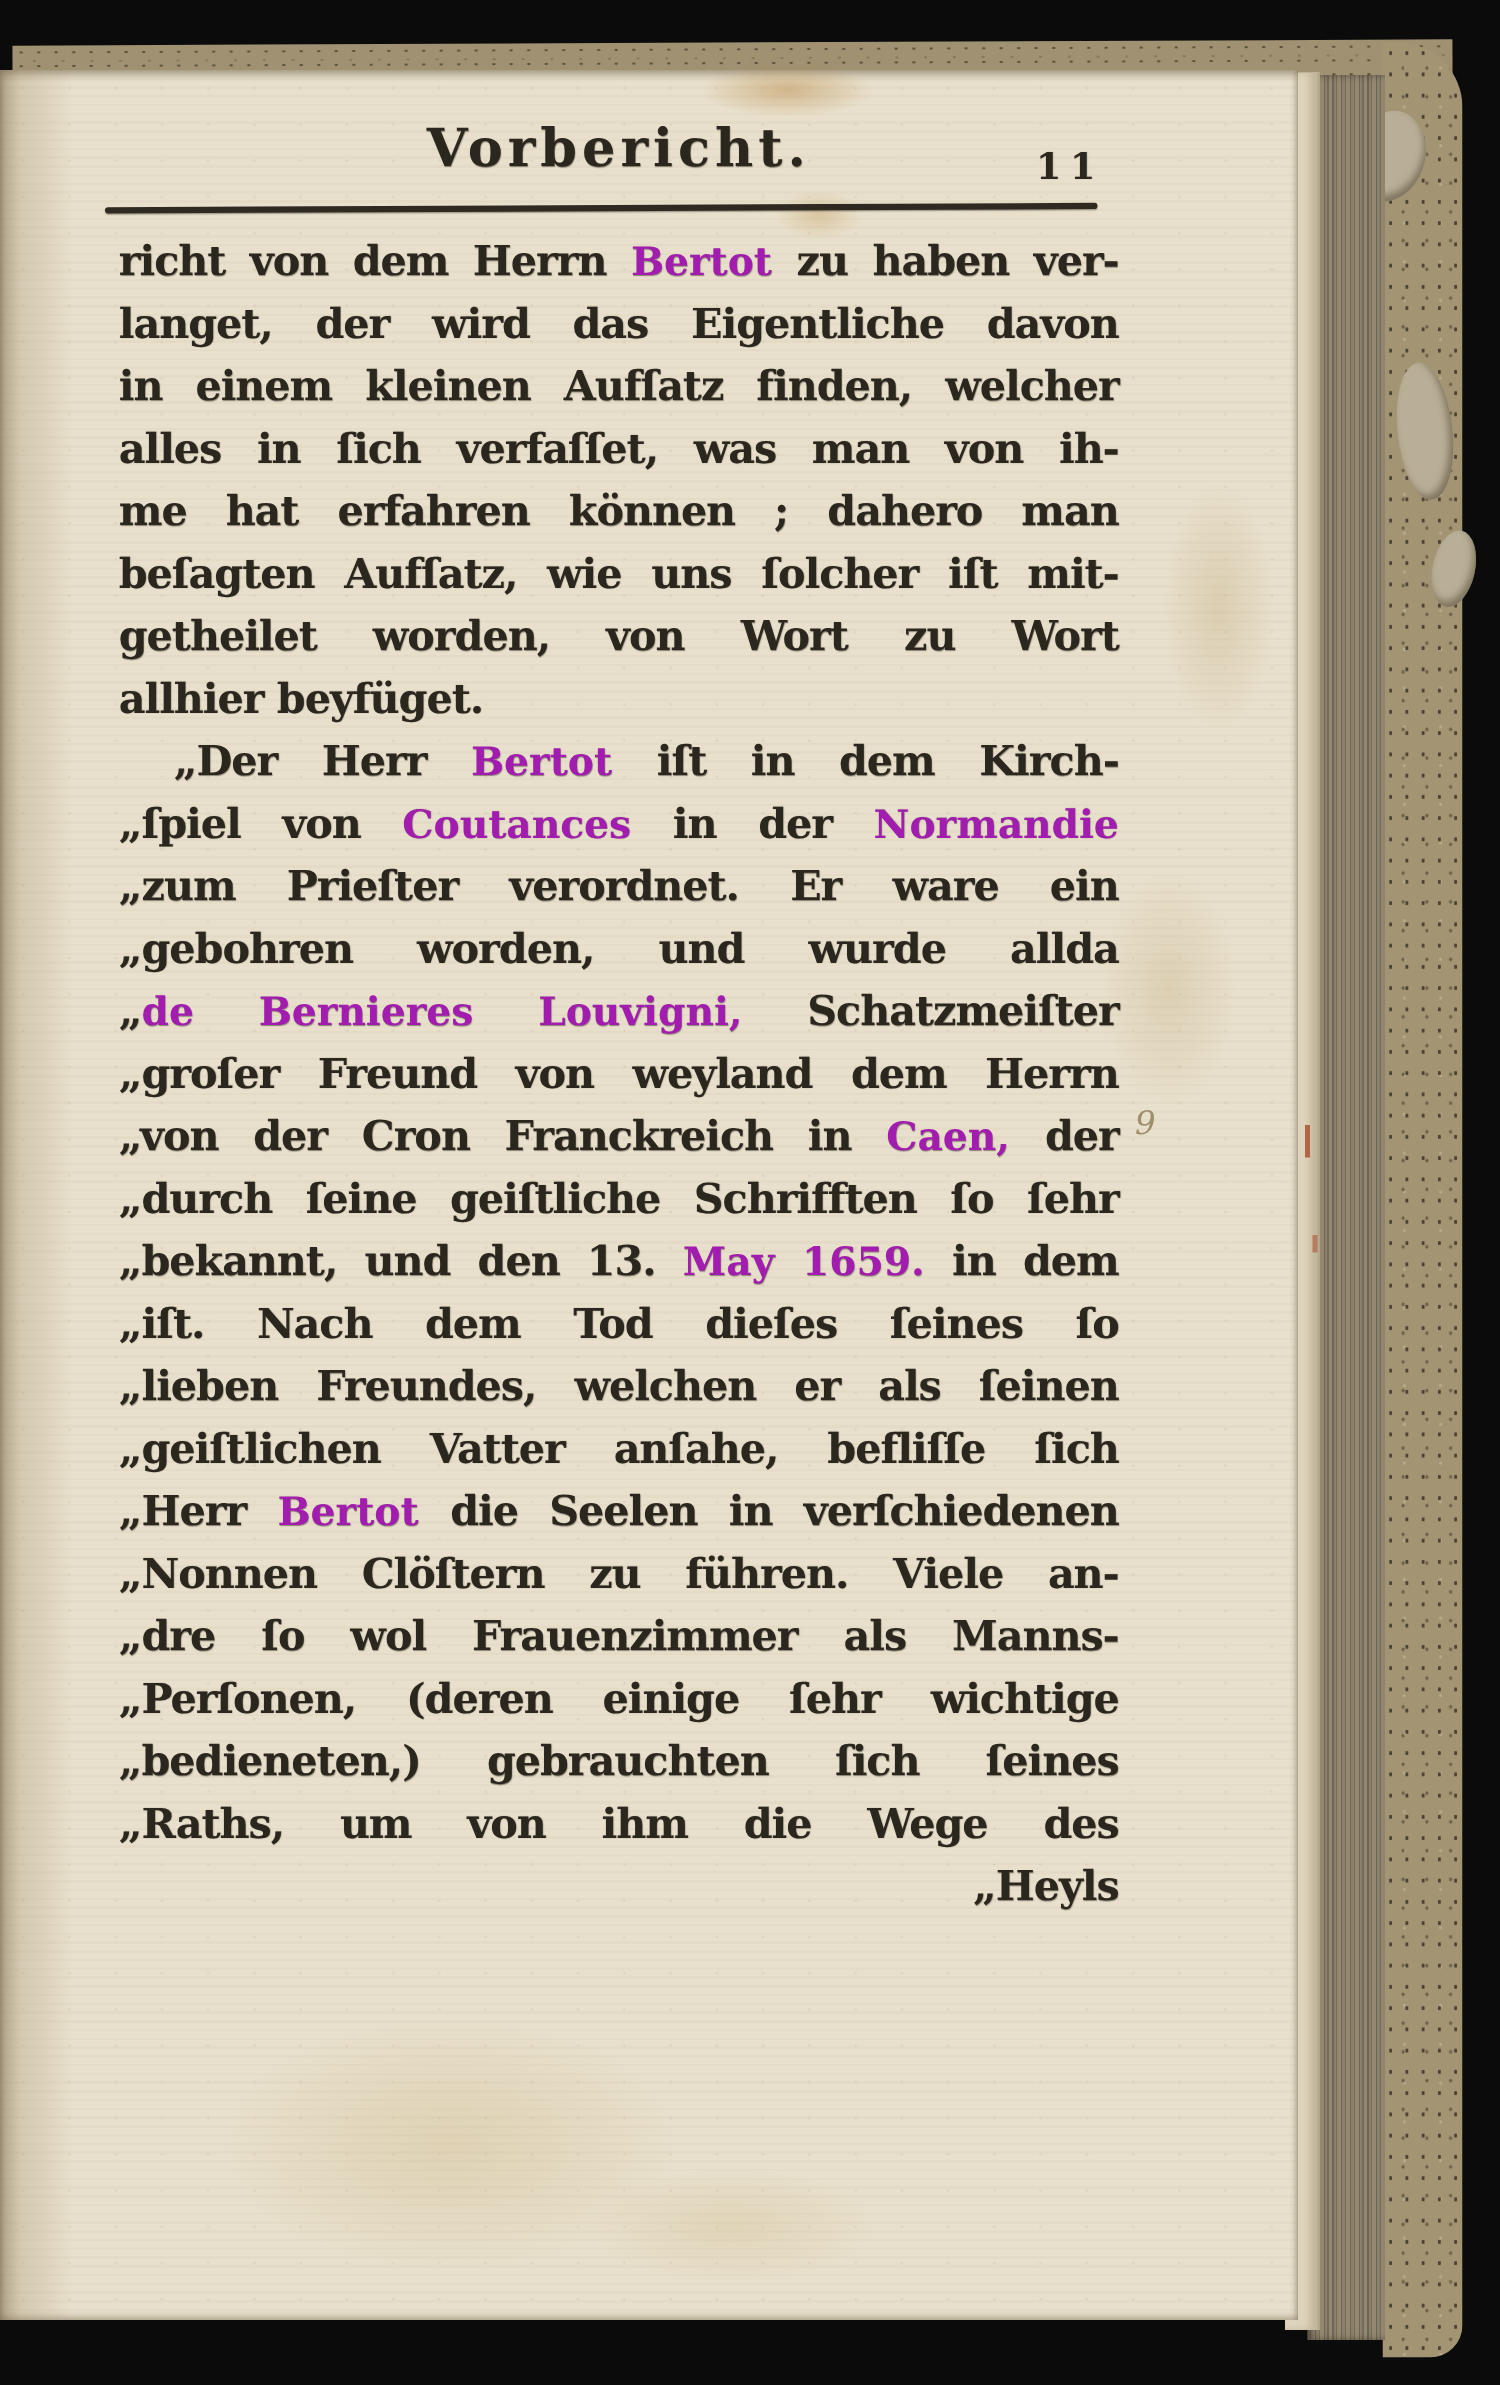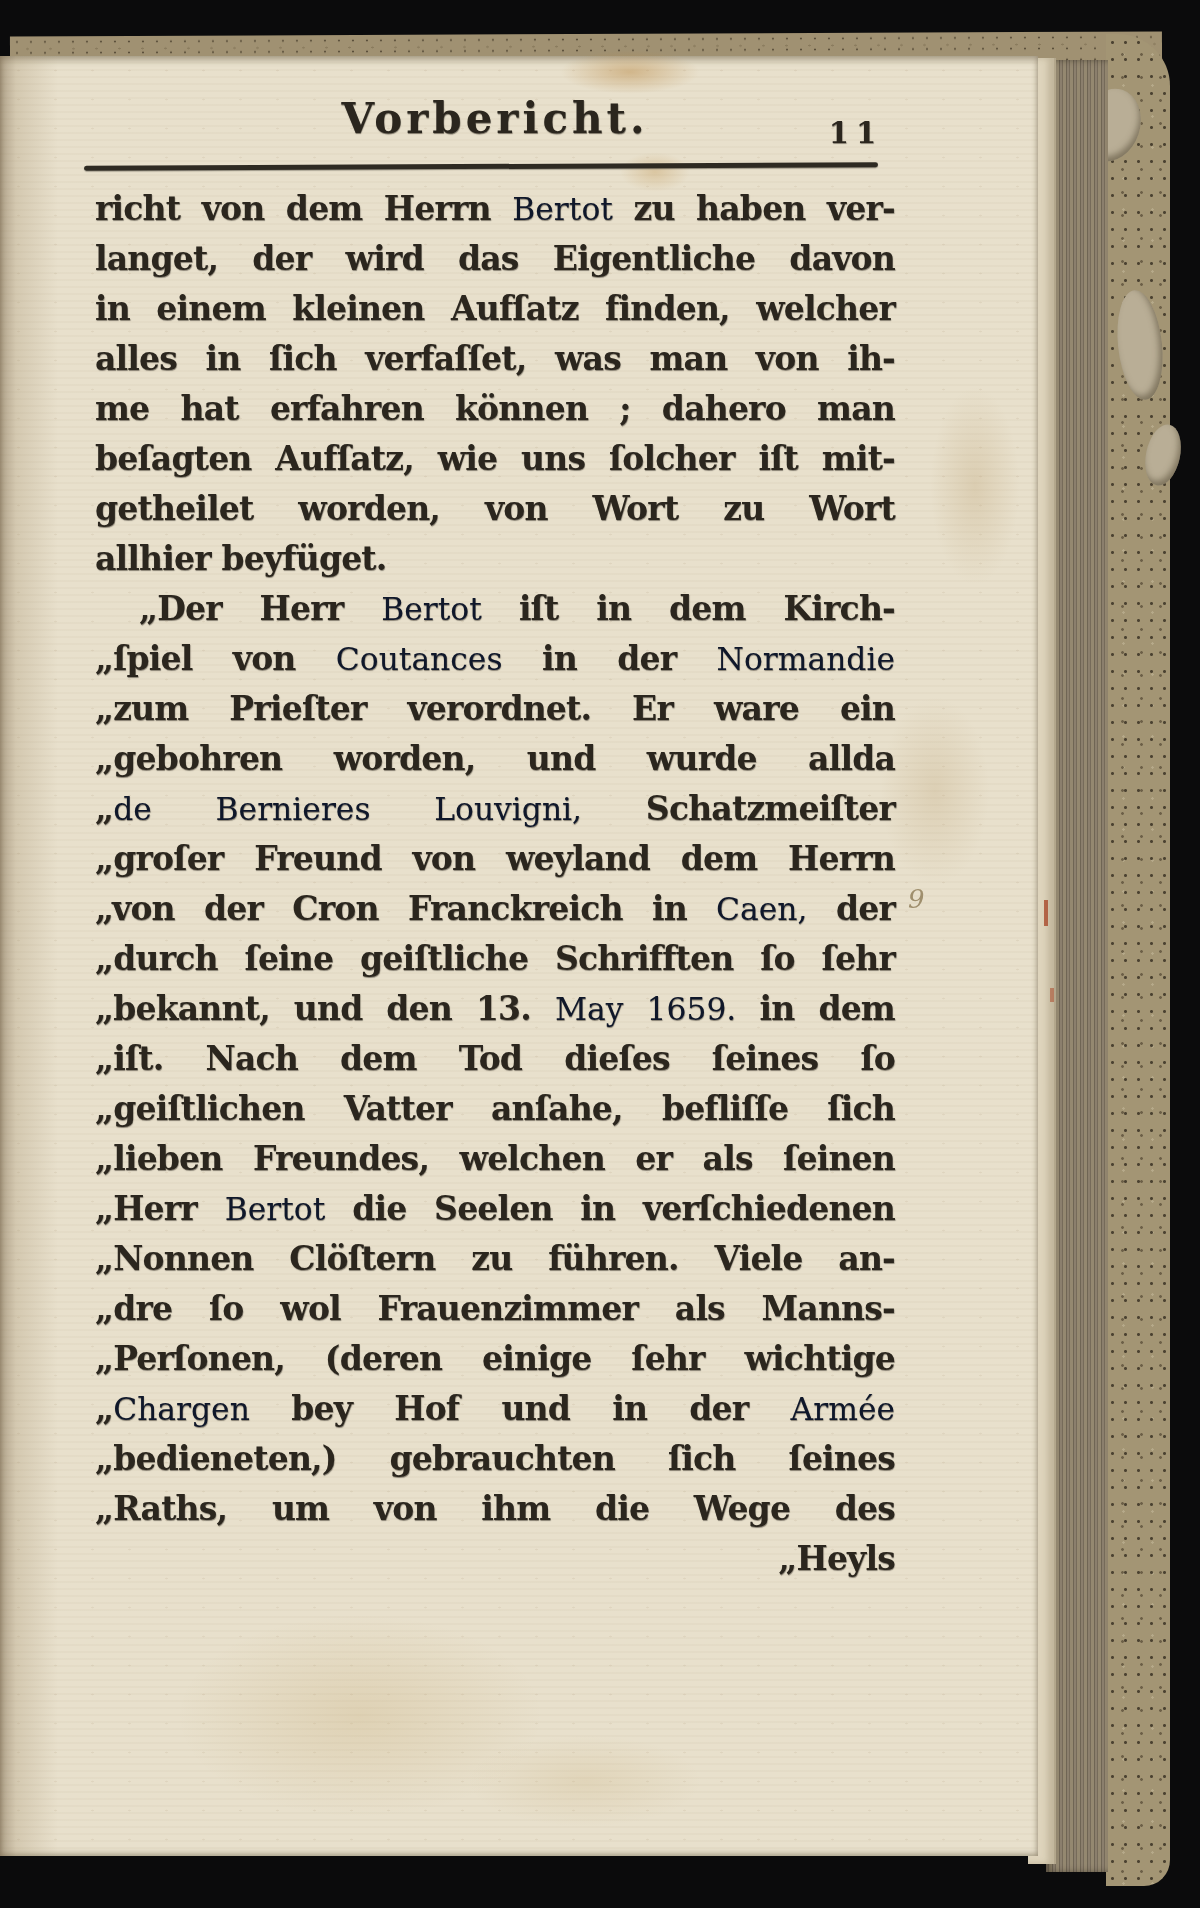--- a/index.html
+++ b/index.html
@@ -60,21 +60,21 @@
   .ink-rule{position:absolute;left:84px;top:108px;width:794px;height:5px;background:#2e2a22;
     border-radius:3px;transform:rotate(-.25deg);box-shadow:0 1px 1px rgba(46,42,34,.4);}
   .text-block{position:absolute;left:95px;top:128px;width:800px;}
   .line{height:50px;line-height:50px;font-size:33px;white-space:nowrap;
     text-align:justify;text-align-last:justify;
     text-shadow:.4px .6px .9px rgba(43,38,30,.5);}
   .line.left{text-align:left;text-align-last:left;}
   .line.right{text-align:right;text-align-last:right;}
   .line.indent{padding-left:44px;}
   .seg-f{font-weight:bold;letter-spacing:-.8px;}
-  .seg-a{font-weight:normal;letter-spacing:0;font-size:.95em;color:#0f172a;}
+  .seg-a{font-weight:bold;letter-spacing:0;font-size:.95em;color:#a21caf;}
   .margin-note{position:absolute;left:908px;top:828px;font-size:26px;font-style:italic;
     color:#93815d;opacity:.85;}
 </style>
 </head>
 <body>
 
 <div class="stage">
 
   <div class="cover-top"></div>
   <div class="cover-right"></div>
@@ -112,27 +112,26 @@
           <div class="line justify indent"><span class="seg-f">„Der Herr </span><span class="seg-a">Bertot </span><span class="seg-f">iſt in dem Kirch-</span></div>
           <div class="line justify"><span class="seg-f">„ſpiel von </span><span class="seg-a">Coutances </span><span class="seg-f">in der </span><span class="seg-a">Normandie</span></div>
           <div class="line justify"><span class="seg-f">„zum Prieſter verordnet. Er ware ein</span></div>
           <div class="line justify"><span class="seg-f">„gebohren worden, und wurde allda</span></div>
           <div class="line justify"><span class="seg-f">„</span><span class="seg-a">de Bernieres Louvigni, </span><span class="seg-f">Schatzmeiſter</span></div>
           <div class="line justify"><span class="seg-f">„groſer Freund von weyland dem Herrn</span></div>
           <div class="line justify"><span class="seg-f">„von der Cron Franckreich in </span><span class="seg-a">Caen, </span><span class="seg-f">der</span></div>
           <div class="line justify"><span class="seg-f">„durch ſeine geiſtliche Schrifften ſo ſehr</span></div>
           <div class="line justify"><span class="seg-f">„bekannt, und den 13. </span><span class="seg-a">May 1659. </span><span class="seg-f">in dem</span></div>
           <div class="line justify"><span class="seg-f">„iſt.  Nach dem Tod dieſes ſeines ſo</span></div>
+          <div class="line justify"><span class="seg-f">„lieben Freundes, welchen er als ſeinen</span></div>
           <div class="line justify"><span class="seg-f">„geiſtlichen Vatter anſahe, befliſſe ſich</span></div>
-          <div class="line justify"><span class="seg-f">„lieben Freundes, welchen er als ſeinen</span></div>
           <div class="line justify"><span class="seg-f">„Herr </span><span class="seg-a">Bertot </span><span class="seg-f">die Seelen in verſchiedenen</span></div>
           <div class="line justify"><span class="seg-f">„Nonnen Clöſtern zu führen. Viele an-</span></div>
           <div class="line justify"><span class="seg-f">„dre ſo wol Frauenzimmer als Manns-</span></div>
           <div class="line justify"><span class="seg-f">„Perſonen, (deren einige ſehr wichtige</span></div>
-          <div class="line justify"><span class="seg-f">„</span><span class="seg-a">Chargen </span><span class="seg-f">bey Hof und in der </span><span class="seg-a">Armée</span></div>
           <div class="line justify"><span class="seg-f">„bedieneten,) gebrauchten ſich ſeines</span></div>
           <div class="line justify"><span class="seg-f">„Raths, um von ihm die Wege des</span></div>
           <div class="line right"><span class="seg-f">„Heyls</span></div>
         </div>
       <div class="margin-note">9</div>
     </div>
   </div>
 
 </div>
 

